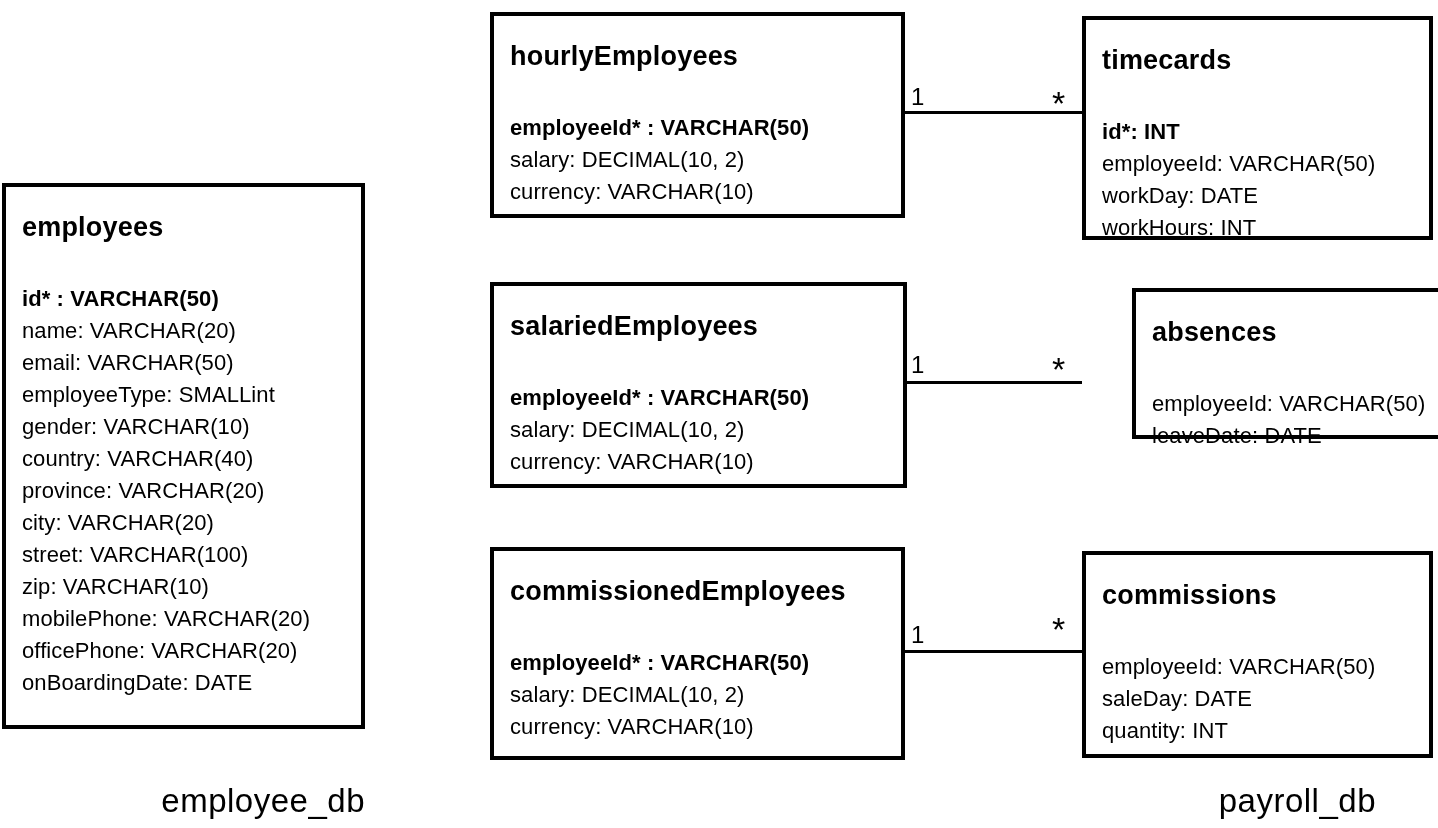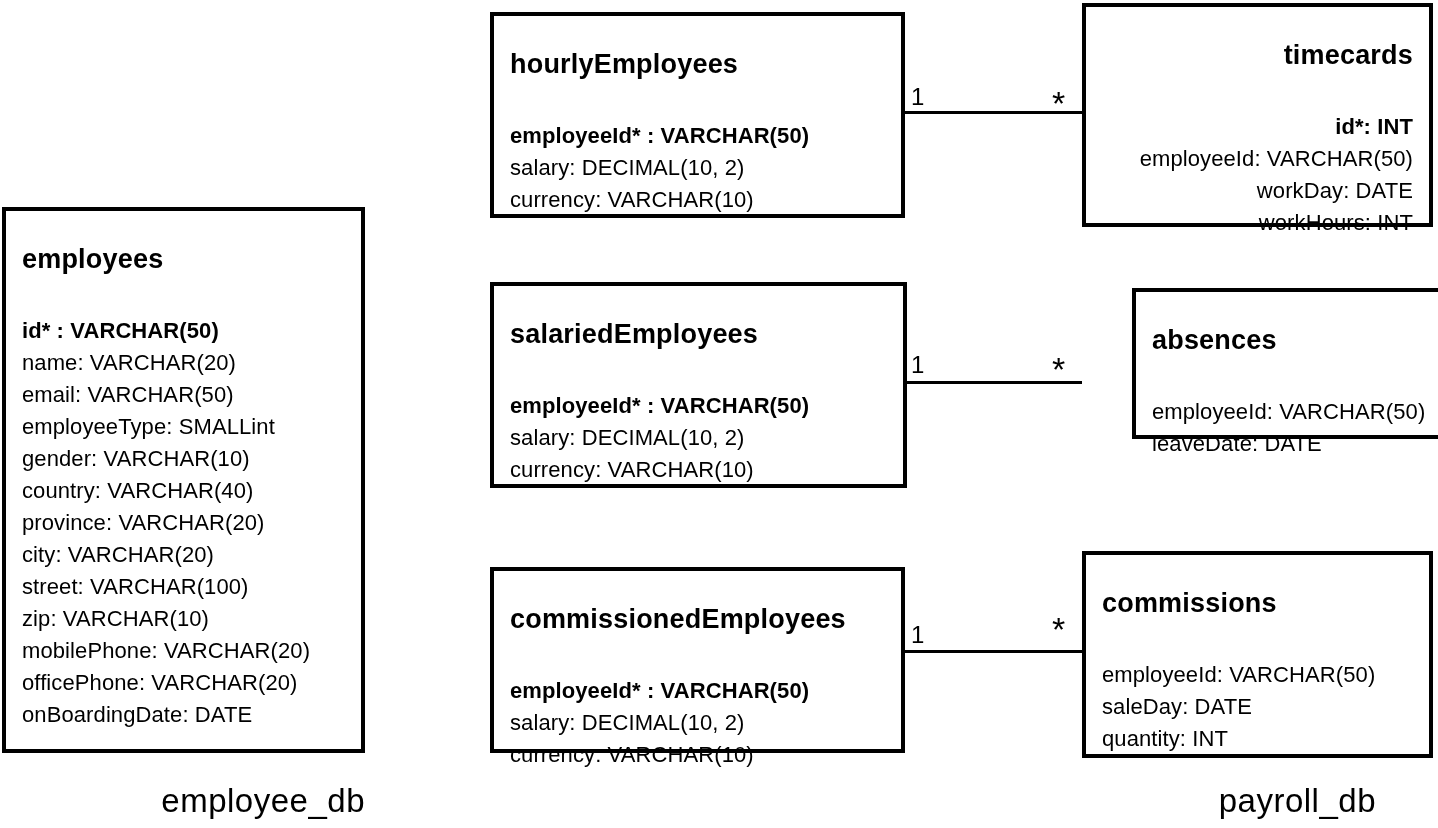--- a/index.html
+++ b/index.html
@@ -14,21 +14,21 @@
     width: 1438px;
     height: 828px;
     background: #ffffff;
     overflow: hidden;
   }
   .tbl {
     position: absolute;
     box-sizing: border-box;
     border: 4px solid #000000;
     background: #ffffff;
-    padding: 32px 16px;
+    padding: 24px 16px;
   }
   .tbl-title {
     font-size: 27px;
     line-height: 32px;
     font-weight: bold;
     margin-bottom: 40px;
     letter-spacing: 0.2px;
     white-space: nowrap;
   }
   .field {
@@ -60,21 +60,21 @@
     text-align: right;
     letter-spacing: 0.5px;
     white-space: nowrap;
   }
 </style>
 </head>
 <body>
 
 <div class="canvas">
 
-  <div class="tbl" style="left:2px; top:207px; width:363px; height:546px;">
+  <div class="tbl" style="left:2px; top:183px; width:363px; height:546px;">
     <div class="tbl-title">employees</div>
     <div>
         <div class="field bold">id* : VARCHAR(50)</div>
         <div class="field">name: VARCHAR(20)</div>
         <div class="field">email: VARCHAR(50)</div>
         <div class="field">employeeType: SMALLint</div>
         <div class="field">gender: VARCHAR(10)</div>
         <div class="field">country: VARCHAR(40)</div>
         <div class="field">province: VARCHAR(20)</div>
         <div class="field">city: VARCHAR(20)</div>
@@ -88,21 +88,21 @@
 
   <div class="tbl" style="left:490px; top:12px; width:415px; height:206px;">
     <div class="tbl-title">hourlyEmployees</div>
     <div>
         <div class="field bold">employeeId* : VARCHAR(50)</div>
         <div class="field">salary: DECIMAL(10, 2)</div>
         <div class="field">currency: VARCHAR(10)</div>
       </div>
   </div>
 
-  <div class="tbl" style="left:1082px; top:3px; width:351px; height:224px;text-align:right;">
+  <div class="tbl" style="left:1082px; top:16px; width:351px; height:224px;">
     <div class="tbl-title">timecards</div>
     <div>
         <div class="field bold">id*: INT</div>
         <div class="field">employeeId: VARCHAR(50)</div>
         <div class="field">workDay: DATE</div>
         <div class="field">workHours: INT</div>
       </div>
   </div>
 
   <div class="tbl" style="left:490px; top:282px; width:417px; height:206px;">
@@ -115,21 +115,21 @@
   </div>
 
   <div class="tbl" style="left:1132px; top:288px; width:351px; height:151px;">
     <div class="tbl-title">absences</div>
     <div>
         <div class="field">employeeId: VARCHAR(50)</div>
         <div class="field">leaveDate: DATE</div>
       </div>
   </div>
 
-  <div class="tbl" style="left:490px; top:547px; width:415px; height:186px;margin-top:20px;">
+  <div class="tbl" style="left:490px; top:547px; width:415px; height:213px;">
     <div class="tbl-title">commissionedEmployees</div>
     <div>
         <div class="field bold">employeeId* : VARCHAR(50)</div>
         <div class="field">salary: DECIMAL(10, 2)</div>
         <div class="field">currency: VARCHAR(10)</div>
       </div>
   </div>
 
   <div class="tbl" style="left:1082px; top:551px; width:351px; height:207px;">
     <div class="tbl-title">commissions</div>

